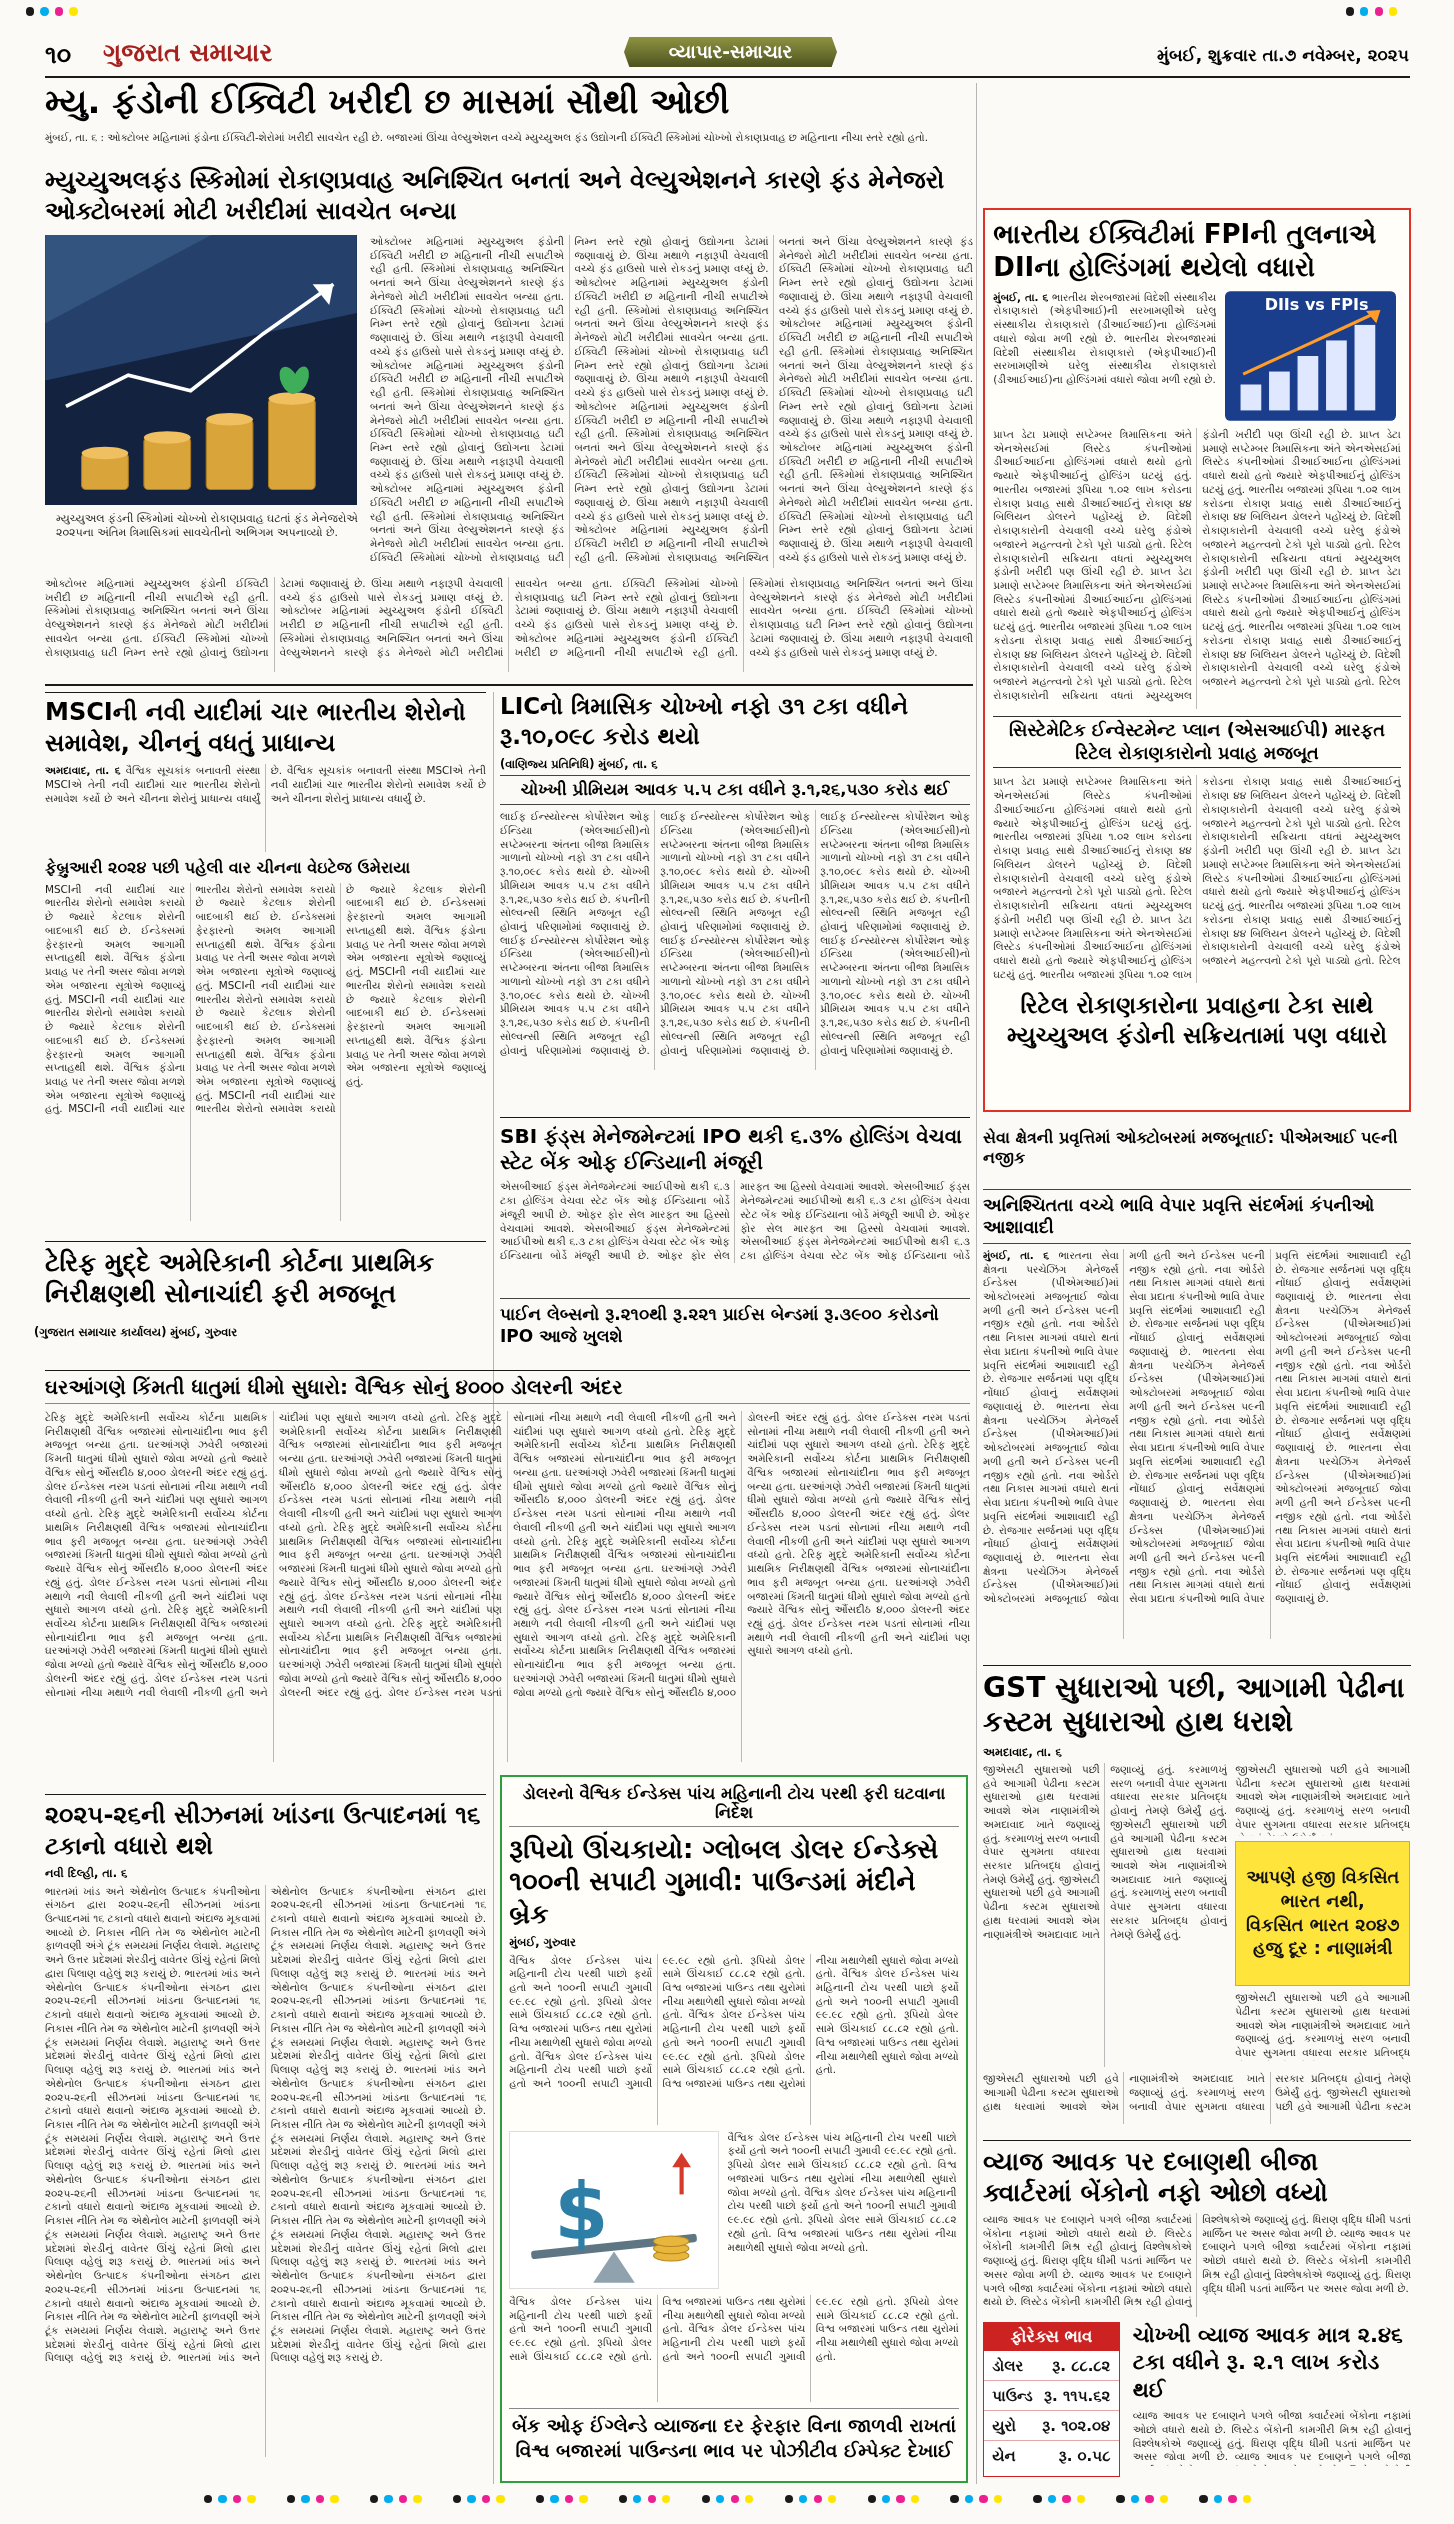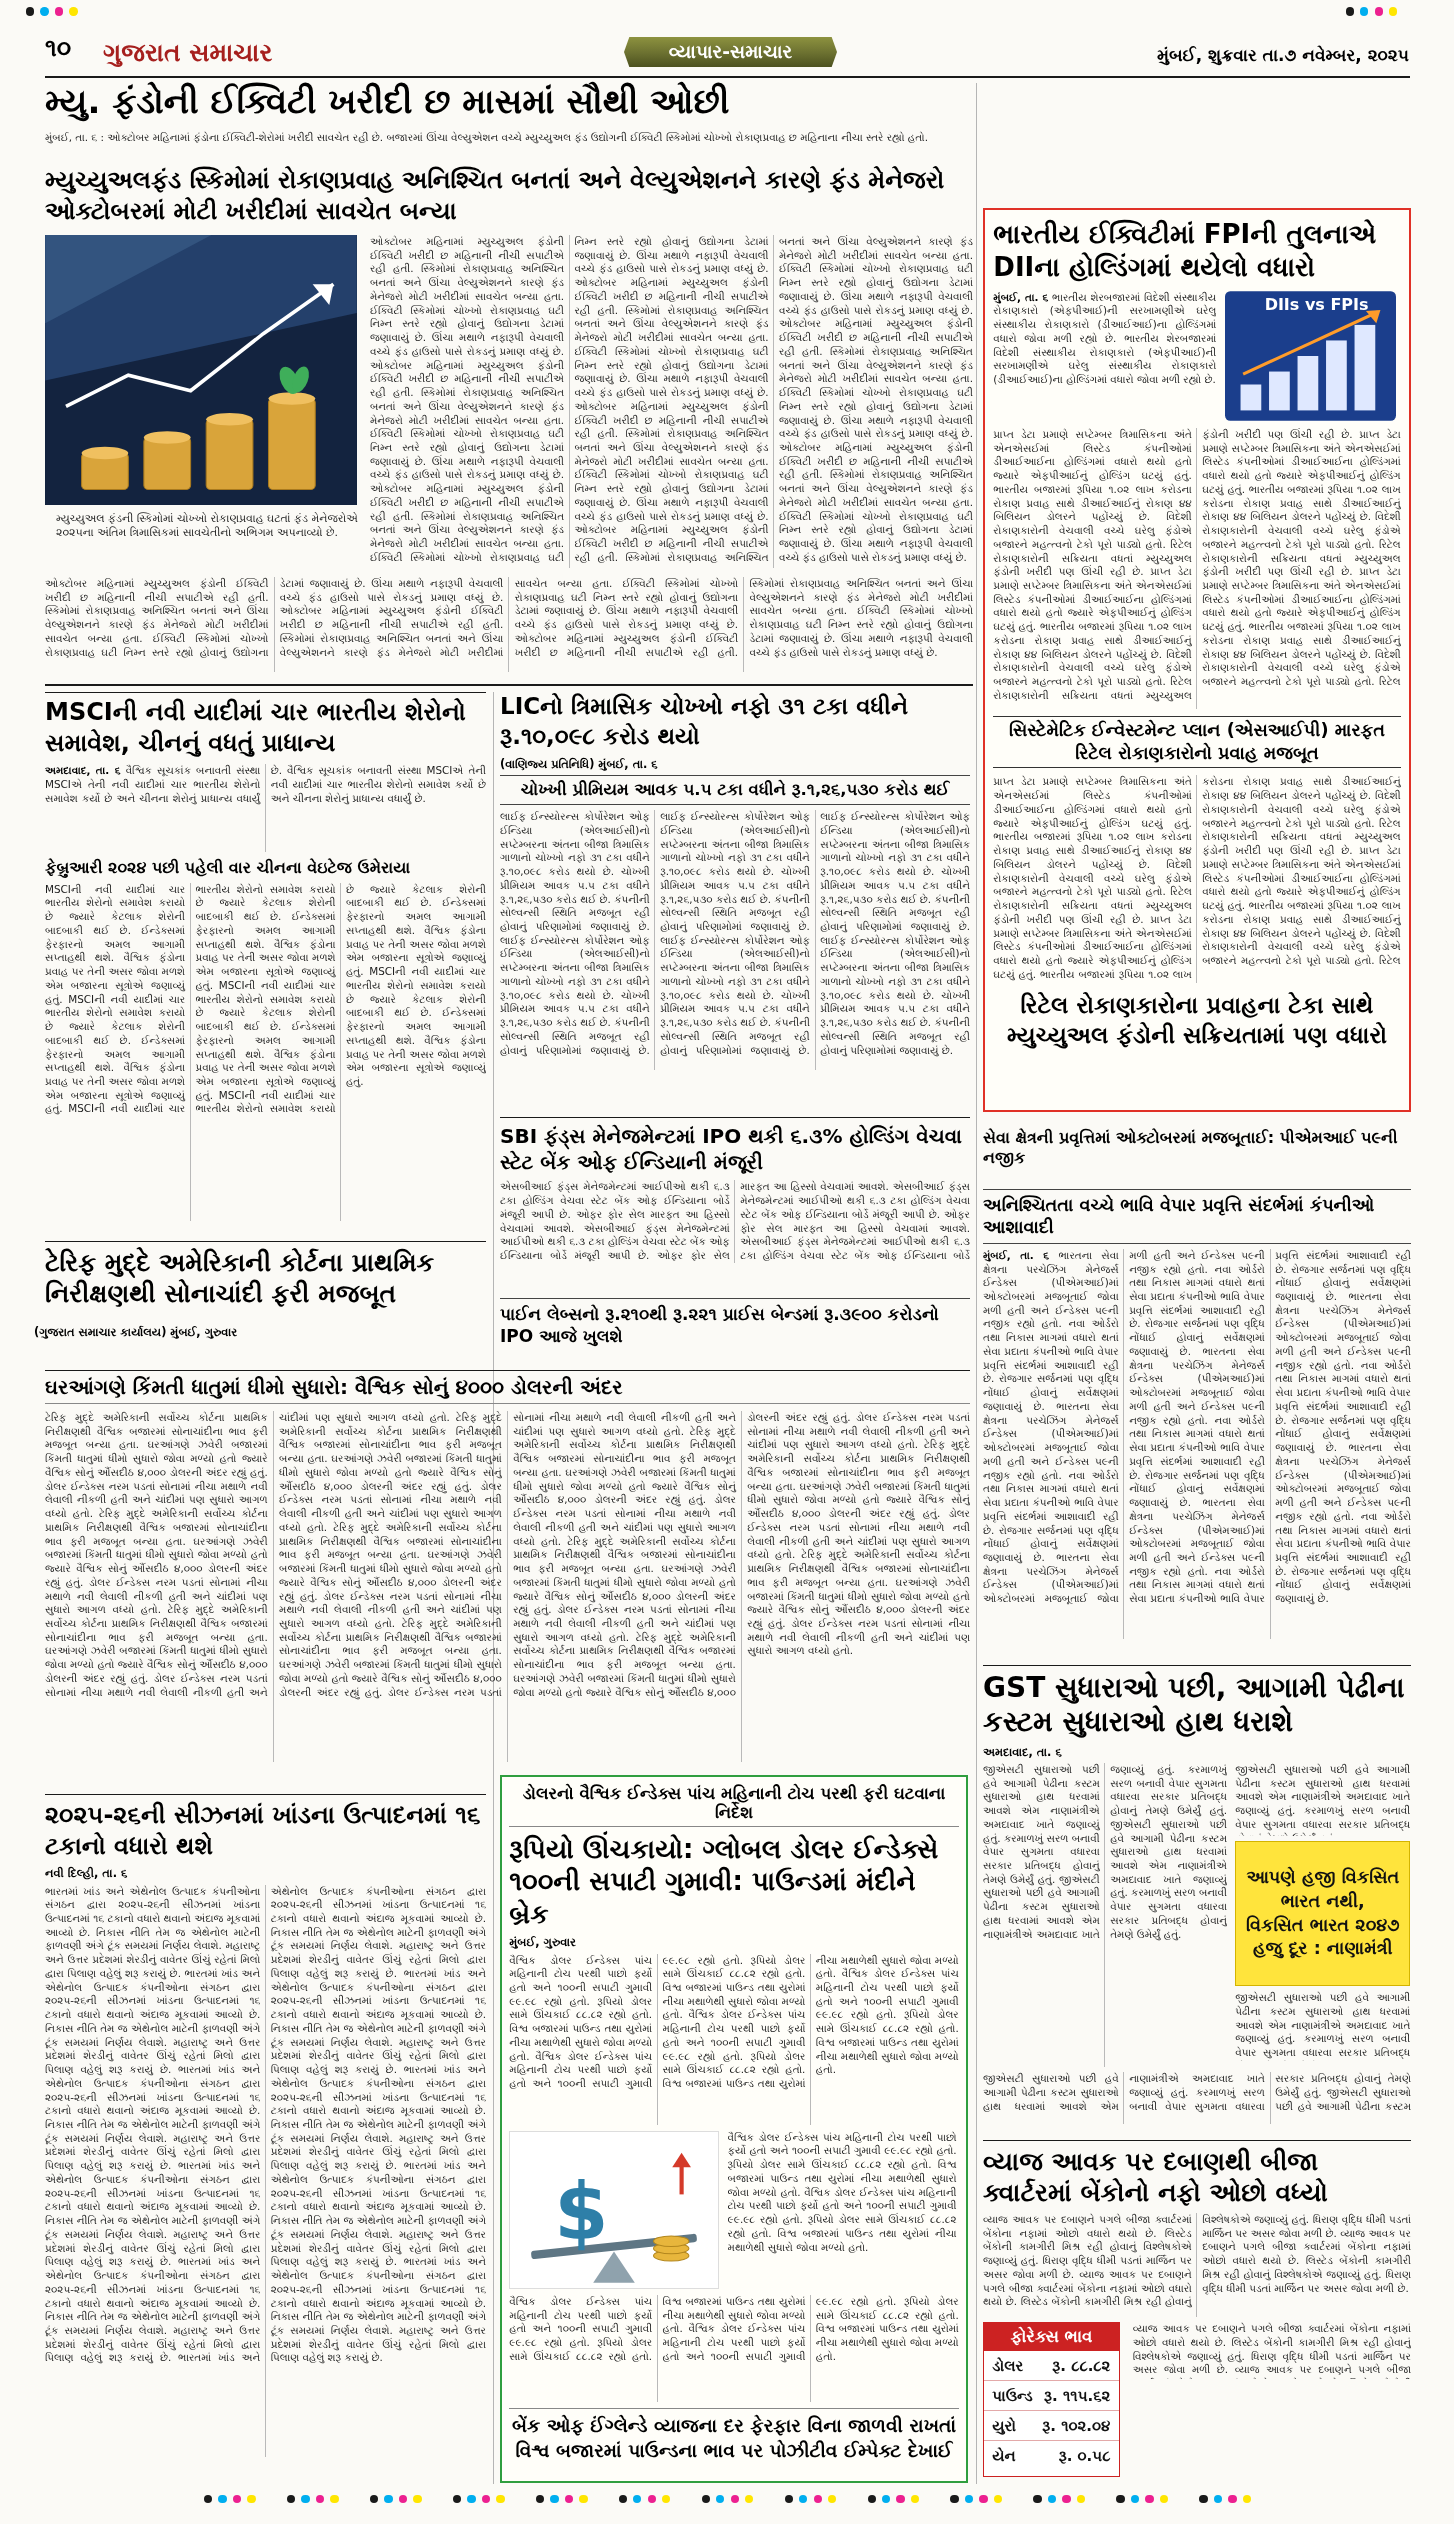--- a/index.html
+++ b/index.html
@@ -51,21 +51,21 @@
         <span class="reg-dot" style="background: rgb(236, 32, 144);"></span>
         <span class="reg-dot" style="background: rgb(255, 230, 0);"></span>
       </span></div>
   <div class="abs" style="left:1330px;top:7.3px;"><span class="reg-cluster">
         <span class="reg-dot" style="background: rgb(26, 26, 26);"></span>
         <span class="reg-dot" style="background: rgb(0, 174, 239);"></span>
         <span class="reg-dot" style="background: rgb(236, 32, 144);"></span>
         <span class="reg-dot" style="background: rgb(255, 230, 0);"></span>
       </span></div>
 
-  <div class="abs hl" style="left:45px;top:34px;font-size:24px;">૧૦</div>
+  <div class="abs hl" style="left:45px;top:41px;font-size:24px;">૧૦</div>
   <div class="abs hl" style="left:103px;top:38px;font-size:25px;color:#a6201e;">ગુજરાત સમાચાર</div>
   <div class="abs banner" style="left:624px;top:37px;width:213px;height:30px;font-size:18.7px;">વ્યાપાર-સમાચાર</div>
   <div class="abs hl" style="left:987px;top:45px;width:422px;font-size:17px;text-align:right;">મુંબઈ, શુક્રવાર તા.૭ નવેમ્બર, ૨૦૨૫</div>
   <div class="hdiv" style="left:45px;top:76px;width:1365px;"></div>
 
   <div class="vdiv" style="left:493px;top:692px;height:1792px;background:#b5b5b5;"></div>
   <div class="vdiv" style="left:976px;top:83px;height:2401px;background:#b5b5b5;"></div>
 
   <section>
     <h1 class="abs hl" style="left:45px;top:82px;width:928px;font-size:34px;line-height:1.15;margin:0;">મ્યુ. ફંડોની ઈક્વિટી ખરીદી છ માસમાં સૌથી ઓછી</h1>
@@ -243,20 +243,21 @@
         <div class="forex-row">
           <span>યુરો</span>
           <span>રૂ. ૧૦૨.૦૪</span>
         </div>
         <div class="forex-row" style="border-bottom:none;">
           <span>યેન</span>
           <span>રૂ. ૦.૫૮</span>
         </div>
       </div>
       <div style="width:281px;display:flex;flex-direction:column;gap:5.2px;">
+        <div class="hl" style="font-size:21px;line-height:1.3;">ચોખ્ખી વ્યાજ આવક માત્ર ૨.૪૬ ટકા વધીને રૂ. ૨.૧ લાખ કરોડ થઈ</div>
         <div class="body-text" style="height:57px;">વ્યાજ આવક પર દબાણને પગલે બીજા ક્વાર્ટરમાં બેંકોના નફામાં ઓછો વધારો થયો છે. લિસ્ટેડ બેંકોની કામગીરી મિશ્ર રહી હોવાનું વિશ્લેષકોએ જણાવ્યું હતું. ધિરાણ વૃદ્ધિ ધીમી પડતાં માર્જિન પર અસર જોવા મળી છે. વ્યાજ આવક પર દબાણને પગલે બીજા ક્વાર્ટરમાં બેંકોના નફામાં ઓછો વધારો થયો છે. લિસ્ટેડ બેંકોની કામગીરી મિશ્ર રહી હોવાનું વિશ્લેષકોએ જણાવ્યું હતું. ધિરાણ વૃદ્ધિ ધીમી પડતાં માર્જિન પર અસર જોવા મળી છે.</div>
       </div>
     </div>
   </section>
 
   <div class="abs" style="left:0;top:2495px;width:1455px;text-align:center;"><span class="reg-cluster">
         <span class="reg-dot" style="background: rgb(26, 26, 26);"></span>
         <span class="reg-dot" style="background: rgb(0, 174, 239);"></span>
         <span class="reg-dot" style="background: rgb(236, 32, 144);"></span>
         <span class="reg-dot" style="background: rgb(255, 230, 0);"></span>

